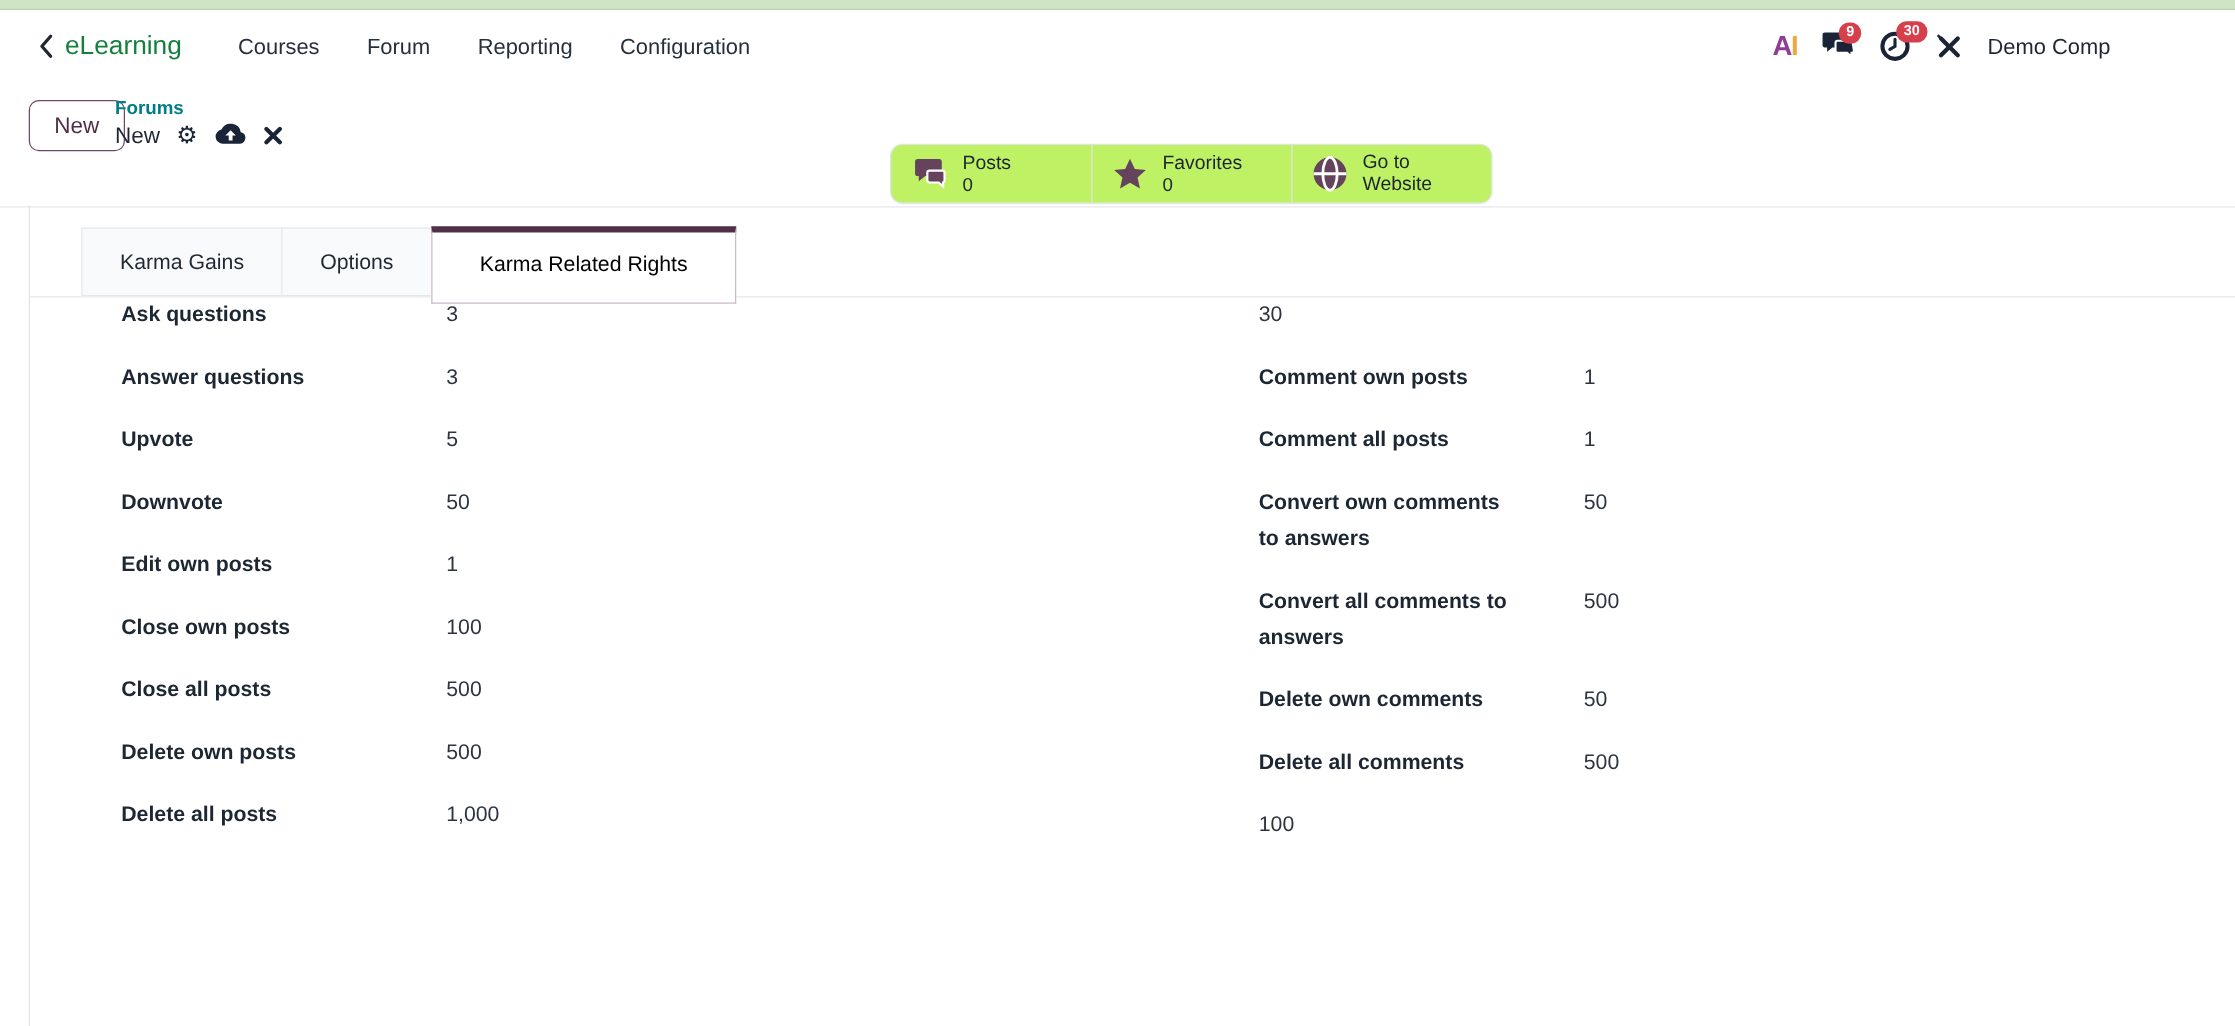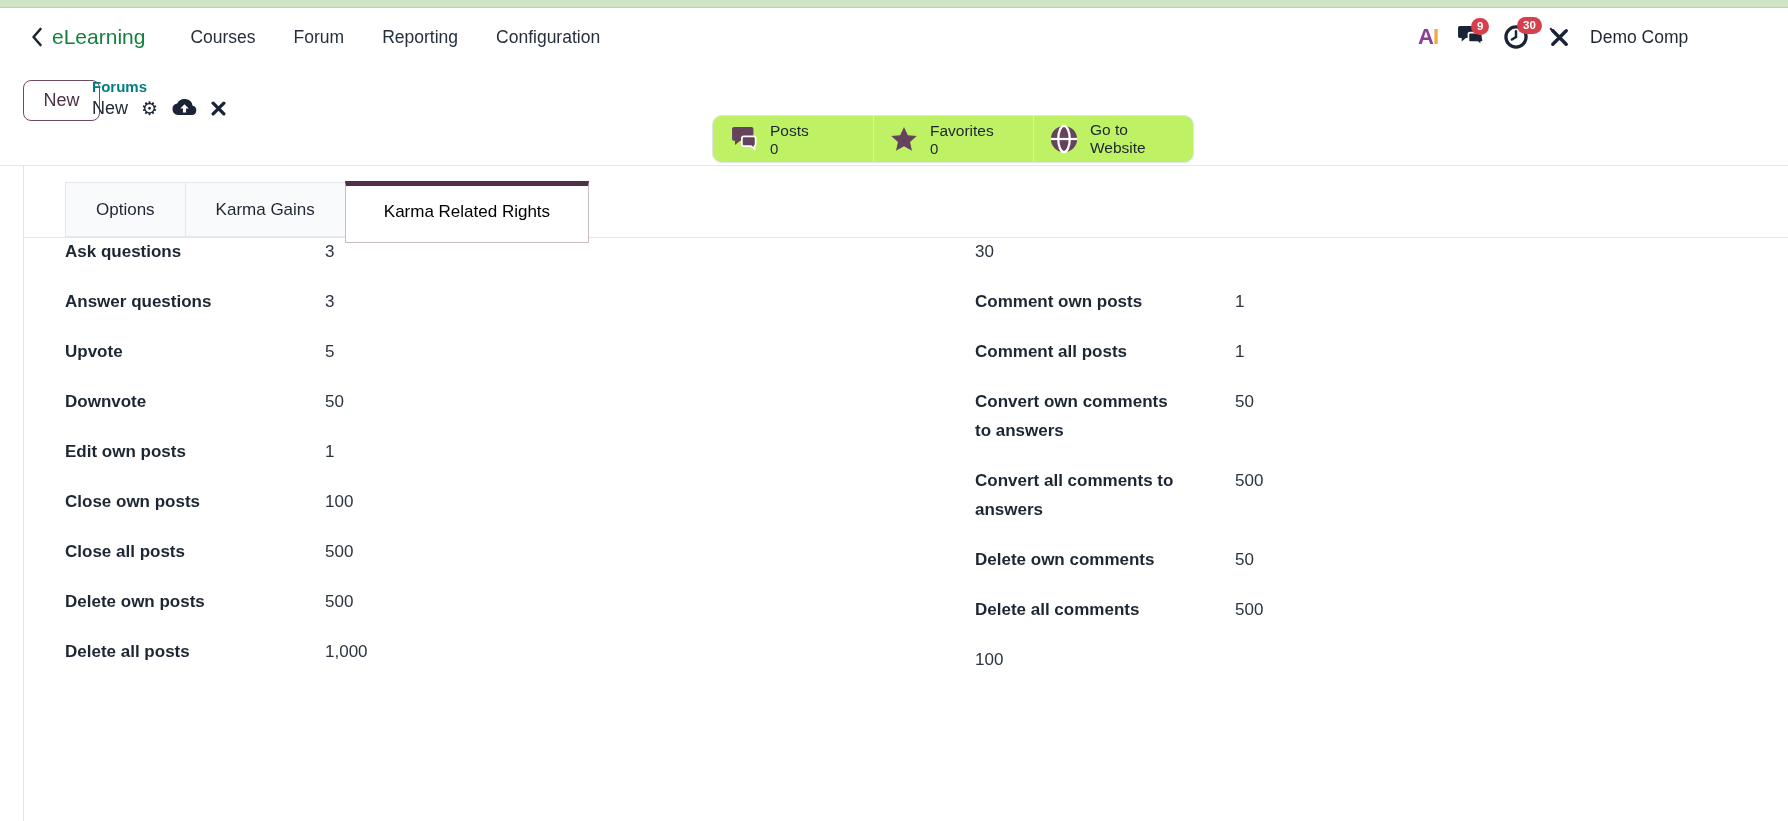--- a/index.html
+++ b/index.html
@@ -57,21 +57,21 @@
          height:55px; line-height:54px; padding:0 30px; cursor:pointer; }
   .tab + .tab { margin-left:-1px; }
   .tab.active { background:#fff; border:1px solid #ccbac7; border-top:5px solid #503048;
                 height:62px; line-height:52px; padding:0 38px; margin-bottom:-6px;
                 color:#000000; position:relative; z-index:2; }
 
   
   .fields-col { position:absolute; top:237px; width:470px; }
   .fields-col.left { left:65px; }
   .fields-col.right { left:975px; }
-  .field-row { display:flex; margin-bottom:21px; }
+  .field-row { display:flex; margin-bottom:21px;margin-left:32px; }
   .field-label { width:201px; margin-right:59px; font-size:17px; font-weight:700; color:#1d2733; line-height:29px; }
   .field-value { font-size:17px; color:#2b3440; line-height:29px; cursor:text; }
 
   svg { display:block; }
 </style>
 </head>
 <body>
 
 <div id="page">
   <div class="banner"></div>
@@ -187,22 +187,22 @@
         <div class="stat-text">
           <span class="stat-label wrap">Go to Website</span>
         </div>
       </div>
     </div>
 
   <div class="sheet-top-border"></div>
   <div class="sheet-left-border"></div>
 
   <div class="tabbar" id="tabbar">
+      <div class="tab">Karma Gains</div>
       <div class="tab">Options</div>
-      <div class="tab">Karma Gains</div>
       <div class="tab active">Karma Related Rights</div>
     </div>
 
   <div class="fields-col left" id="fields-left">
       <div class="field-row">
         <div class="field-label">Ask questions</div>
         <div class="field-value">3</div>
       </div>
       <div class="field-row">
         <div class="field-label">Answer questions</div>

